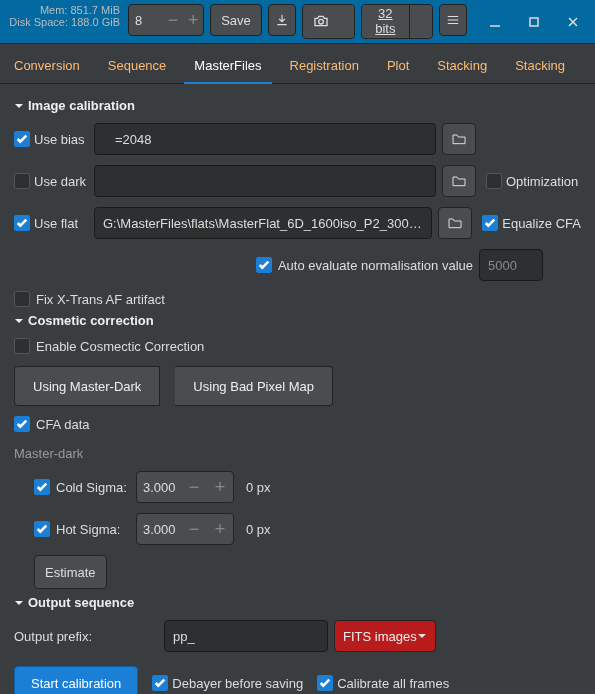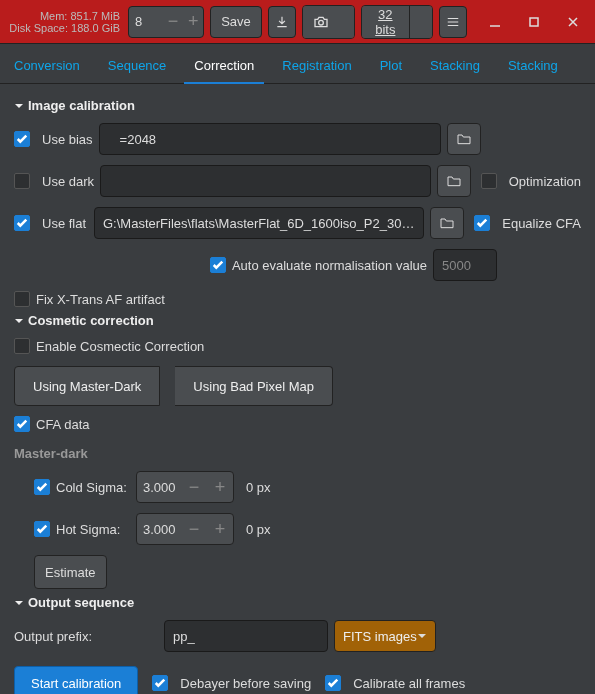--- a/index.html
+++ b/index.html
@@ -5,24 +5,24 @@
   * { box-sizing: border-box; margin: 0; padding: 0; }
   body {
     width: 595px; height: 694px;
     background: #3a3d40;
     font-family: "Segoe UI", Arial, sans-serif;
     font-size: 13px;
     color: #ddd;
     overflow: hidden;
   }
   .topbar {
-    display: flex; align-items: center;
+    display: flex; 
     height: 44px; padding: 4px 6px;
     border-bottom: 1px solid #222;
-    background: #b91c1c;
+    background: #0369a1;
     gap: 6px;
   }
   .meminfo { display: flex; flex-direction: column; font-size: 11px; color: #bbb; min-width: 116px; align-items: flex-end; padding-right: 2px;}
   .btn {
     background: #4a4d50; border: 1px solid #222; border-radius: 4px;
     color: #ddd; height: 32px; display: inline-flex; align-items: center; justify-content: center;
     padding: 0 10px; cursor: pointer; font-size: 13px;
   }
   .btn.small { width: 32px; padding: 0; }
   .btn-group { display: inline-flex; border: 1px solid #222; border-radius: 4px; overflow: hidden; text-decoration: underline; }
@@ -32,65 +32,65 @@
     display: flex; align-items: center; border: 1px solid #222; border-radius: 4px;
     height: 32px; background: #4a4d50; overflow: hidden;
   }
   .spin input { width: 34px; background: transparent; border: none; color: #ddd; text-align: left; padding-left: 6px; font-size: 13px; outline: none;}
   .spin .step { width: 26px; height: 100%; display: flex; align-items: center; justify-content: center; color: #888; cursor: pointer; font-size: 18px; }
   .sysbtn { width: 38px; height: 100%; display: flex; align-items: center; justify-content: center; color: #ddd; cursor: pointer; font-size: 14px;}
   .tabs {
     display: flex; border-bottom: 1px solid #222; height: 40px; align-items: flex-end;
   }
   .tab {
-    padding: 10px 14px; color: #0ea5e9; cursor: pointer; position: relative;
+    padding: 10px 14px; color: #fdba74; cursor: pointer; position: relative;
   }
   .tab.active { color: #fff; }
   .tab.active::after { content: ""; position: absolute; left: 4px; right: 4px; bottom: -1px; height: 2px; background: #1b7fd6; }
   .content { padding: 8px 14px; }
   .section-head {
     display: flex; align-items: center; gap: 4px; font-weight: 600; color: #eee; margin-top: 6px; cursor: pointer;
   }
   .section-head svg { width: 10px; height: 10px; }
   .row { display: flex; align-items: center; margin-top: 10px; gap: 6px; }
-  .checkcell { display: flex; align-items: center; gap: 12px; min-width: 74px;}
+  .checkcell { display: flex; align-items: center; gap: 4px; min-width: 74px;}
   .chk {
     width: 16px; height: 16px; border: 1px solid #555; border-radius: 2px;
     background: #2d2f31; display: inline-flex; align-items: center; justify-content: center;
     cursor: pointer; flex-shrink: 0;
   }
   .chk.checked { background: #1b7fd6; border-color: #1b7fd6; }
   .chk.checked svg { display: block; }
   .chk svg { display: none; width: 12px; height: 12px; stroke: #fff; stroke-width: 3; fill: none; }
   .textinput {
     background: #2d2f31; border: 1px solid #1a1a1a; border-radius: 4px; height: 32px;
     color: #ddd; padding: 0 8px; font-size: 13px; outline: none;
   }
   .textinput::placeholder { color: #888; }
   .textinput.readonly { color: #888; }
   .iconbtn {
     width: 34px; height: 32px; border: 1px solid #222; background: #4a4d50; border-radius: 4px;
     display: inline-flex; align-items: center; justify-content: center; cursor: pointer;
   }
-  .subhead { color: #999; margin-top: 14px; font-weight: 700; }
+  .subhead { color: #999; margin-top: 14px; font-weight: 400; }
   .toggle-row { display: flex; gap: 15px; margin-top: 12px; }
   .toggle-btn {
     border: 1px solid #222; background: #4a4d50; color: #eee; height: 40px; padding: 0 18px;
     display: flex; align-items: center; cursor: pointer; font-size: 13px;
   }
   .toggle-btn.left { border-radius: 4px 0 0 4px; }
   .toggle-btn.right { border-radius: 0 4px 4px 0; border-left: none;}
   .indent { margin-left: 20px; }
   .label-col { min-width: 74px; color: #ddd; }
   .primary {
     background: #1b7fd6; border: 1px solid #0d5fa8; color: #fff; height: 34px; padding: 0 16px;
     border-radius: 4px; display: inline-flex; align-items: center; cursor: pointer; font-size: 13px;
   }
   .dropdown {
-    background: #a16207; border: 1px solid #222; border-radius: 4px; height: 32px;
+    background: #b91c1c; border: 1px solid #222; border-radius: 4px; height: 32px;
     display: inline-flex; align-items: center; padding: 0 8px; cursor: pointer; 
     color: #eee;
   }
   .folder-icon { stroke: #ddd; stroke-width: 1.5; fill: none; }
   .chev { margin-left: 2px; }
 </style>
 </head>
 <body>
 
 <div class="topbar">
@@ -153,21 +153,21 @@
   <div class="sysbtn">
     <svg width="12" height="12" viewBox="0 0 12 12">
         <path d="M2 2l8 8M10 2l-8 8" stroke="#ddd" stroke-width="1.5"></path>
       </svg>
   </div>
 </div>
 
 <div class="tabs">
   <div class="tab">Conversion</div>
   <div class="tab">Sequence</div>
-  <div class="tab active">Correction</div>
+  <div class="tab active">MasterFiles</div>
   <div class="tab">Registration</div>
   <div class="tab">Plot</div>
   <div class="tab">Stacking</div>
   <div class="tab">Stacking</div>
 </div>
 
 <div class="content">
 
   <div class="section-head">
     <svg viewBox="0 0 10 10">
@@ -228,21 +228,21 @@
     <div class="checkcell" style="margin-left:4px; min-width:auto">
       <span class="chk checked">
           <svg viewBox="0 0 14 14">
             <path d="M2 7l3 3 7-7"></path>
           </svg>
         </span>
       <span>Equalize CFA</span>
     </div>
   </div>
 
-  <div class="row" style="justify-content:flex-end; margin-right:84px; ">
+  <div class="row" style="justify-content:flex-end; margin-right:38px; ">
     <span class="chk checked">
         <svg viewBox="0 0 14 14">
           <path d="M2 7l3 3 7-7"></path>
         </svg>
       </span>
     <span>Auto evaluate normalisation value</span>
     <input class="textinput readonly" style="width: 64px;" readonly="" value="5000">
   </div>
 
   <div class="row">

